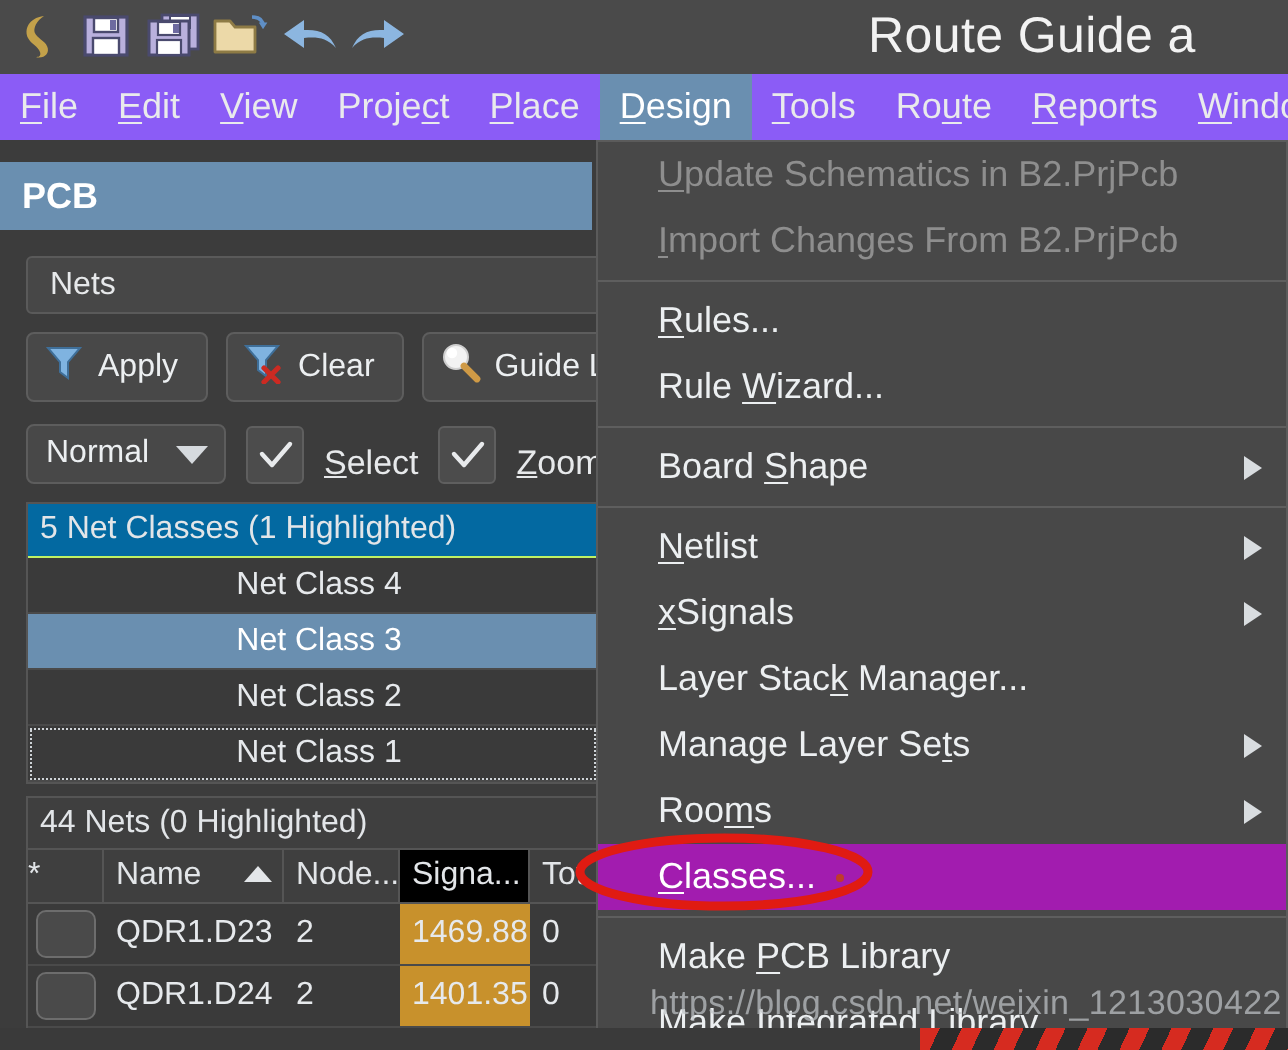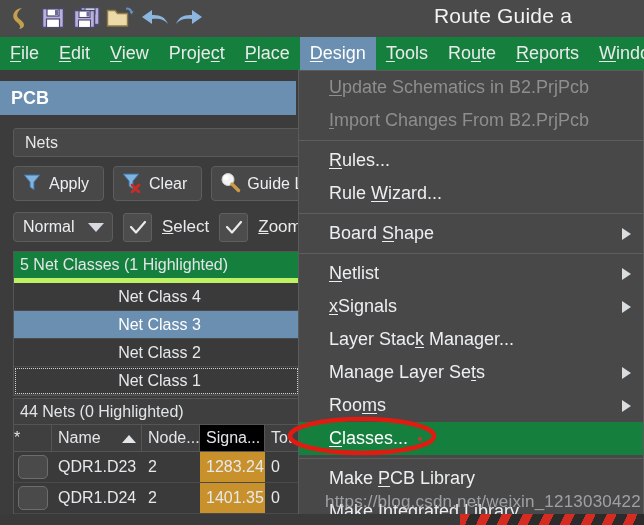--- a/index.html
+++ b/index.html
@@ -10,56 +10,56 @@
     color:#d8dde2;
     -webkit-font-smoothing:antialiased;
   }
   #app{position:relative;width:644px;height:525px;overflow:hidden;background:#3f3f3f;}
 
   
   .titlebar{position:absolute;left:0;top:0;width:644px;height:37px;background:#4a4a4a;}
   .tb-icons{position:absolute;left:3px;top:2px;display:flex;align-items:center;gap:2px;}
   .tb-ico{width:32px;height:32px;display:flex;align-items:center;justify-content:center;}
   .tb-title{position:absolute;right:0px;top:4px;width:210px;text-align:left;
-    font-size:21px;color:#f2f2f2;letter-spacing:.2px;white-space:nowrap;overflow:hidden;}
-
-  
-  .menubar{position:absolute;left:0;top:37px;width:644px;height:33px;background:#15803d;
+    font-size:25px;color:#f2f2f2;letter-spacing:.2px;white-space:nowrap;overflow:hidden;}
+
+  
+  .menubar{position:absolute;left:0;top:37px;width:644px;height:33px;background:#8b5cf6;
            display:flex;align-items:center;}
   .menu-item{height:33px;line-height:33px;padding:0 10px;font-size:18px;color:#e9eaec;white-space:nowrap;}
   .menu-item.active{background:#6a8fb0;color:#ffffff;}
   .menu-item u{text-decoration:underline;text-underline-offset:2px;}
 
   
   .pcb-panel{position:absolute;left:0;top:70px;width:300px;height:455px;background:#3c3c3c;}
   .pcb-header{position:absolute;left:0;top:11px;width:296px;height:34px;background:#6a8fb0;
       color:#ffffff;font-size:18px;font-weight:bold;line-height:34px;padding-left:11px;box-sizing:border-box;}
   .combo{position:absolute;left:13px;top:58px;width:300px;height:29px;background:#474747;
       border:1px solid #5a5a5a;border-radius:3px;box-sizing:border-box;
       font-size:16px;line-height:27px;padding-left:11px;color:#e6e8ea;}
   .btnrow{position:absolute;left:13px;top:96px;display:flex;gap:9px;}
   .tbtn{height:35px;background:#484848;border:1px solid #5d5d5d;border-radius:4px;
       display:flex;align-items:center;gap:6px;padding:0 14px 0 7px;box-sizing:border-box;
       font-size:16px;color:#eceff1;white-space:nowrap;}
-  .optrow{position:absolute;left:13px;top:142px;display:flex;align-items:center;gap:10px;}
+  .optrow{position:absolute;left:13px;top:142px;display:flex;align-items:flex-end;gap:10px;}
   .dropbtn{width:100px;height:30px;background:#484848;border:1px solid #5d5d5d;border-radius:4px;
       display:flex;align-items:center;justify-content:space-between;padding:0 8px 0 9px;
       box-sizing:border-box;font-size:16px;color:#eceff1;}
   .caret{width:0;height:0;border-left:8px solid transparent;border-right:8px solid transparent;
       border-top:9px solid #d6dade;}
   .chk{width:27px;height:27px;background:#4c4c4c;border:1px solid #5f5f5f;border-radius:3px;
       display:flex;align-items:center;justify-content:center;}
   .chk svg{display:block;}
   .chk-lbl{font-size:17px;color:#e7e9eb;white-space:nowrap;}
   .chk-lbl u{text-decoration:underline;}
 
   
   .nclist{position:absolute;left:13px;top:181px;width:287px;border:1px solid #555;box-sizing:border-box;background:#3a3a3a;}
   .nc-title{height:26px;line-height:26px;padding-left:6px;font-size:16px;color:#e2e5e8;
-      border-bottom:5px solid #bef264;background:#15803d;white-space:nowrap;}
+      border-bottom:1px solid #bef264;background:#0369a1;white-space:nowrap;}
   .nc-row{height:27px;line-height:27px;padding-left:6px;font-size:16px;color:#e6e9ec;
       border-bottom:1px solid #4a4a4a;background:#3a3a3a;white-space:nowrap;text-align:center;}
   .nc-row.sel{background:#6a8fb0;color:#ffffff;}
   .nc-row.focus{outline:1px dotted #cfd4d8;outline-offset:-2px;}
 
   
   .netlist{position:absolute;left:13px;top:328px;width:287px;border:1px solid #555;box-sizing:border-box;background:#3a3a3a;}
   .nl-title{height:25px;line-height:25px;padding-left:6px;font-size:16px;color:#e2e5e8;
       border-bottom:1px solid #555;background:#3f3f3f;white-space:nowrap;}
   .nl-head{display:flex;height:26px;border-bottom:1px solid #555;background:#3f3f3f;}
@@ -75,21 +75,21 @@
   .c-tot{width:34px;}
   .swatch{width:28px;height:22px;background:#4a4a4a;border:1px solid #6d6d6d;border-radius:5px;}
   .sortarrow{display:inline-block;vertical-align:middle;margin-left:16px;}
 
   
   .dropdown{position:absolute;left:298px;top:70px;width:346px;background:#484848;
       border:1px solid #5b5b5b;border-left:1px solid #5b5b5b;box-sizing:border-box;}
   .dd-item{position:relative;height:33px;line-height:33px;padding-left:30px;font-size:18px;
       color:#eceff1;white-space:nowrap;}
   .dd-item.disabled{color:#8e8e8e;}
-  .dd-item.sel{background:#15803d;color:#ffffff;}
+  .dd-item.sel{background:#a21caf;color:#ffffff;}
   .dd-item u{text-decoration:underline;text-underline-offset:2px;}
   .dd-sep{height:1px;background:#5e5e5e;margin:3px 0;}
   .dd-arrow{position:absolute;right:12px;top:50%;transform:translateY(-50%);
       width:0;height:0;border-top:6px solid transparent;border-bottom:6px solid transparent;
       border-left:9px solid #d9dde0;}
   .dd-dot{display:inline-block;width:4px;height:4px;border-radius:50%;background:#c03b2b;
       vertical-align:middle;margin-left:10px;}
 
   
   .annot{position:absolute;left:284px;top:414px;width:162px;height:48px;pointer-events:none;}
@@ -266,21 +266,21 @@
         <div class="c-sig" style="background:#000000;color:#e2e5e8;">Signa...</div>
         <div class="c-tot" style="border-right:none;">Tot</div>
       </div>
 
       <div class="nl-row">
         <div class="c-star">
             <span class="swatch"></span>
           </div>
         <div class="c-name">QDR1.D23</div>
         <div class="c-node">2</div>
-        <div class="c-sig">1283.24</div>
+        <div class="c-sig">1469.88</div>
         <div class="c-tot">0</div>
       </div>
 
       <div class="nl-row">
         <div class="c-star">
             <span class="swatch"></span>
           </div>
         <div class="c-name">QDR1.D24</div>
         <div class="c-node">2</div>
         <div class="c-sig">1401.35</div>

